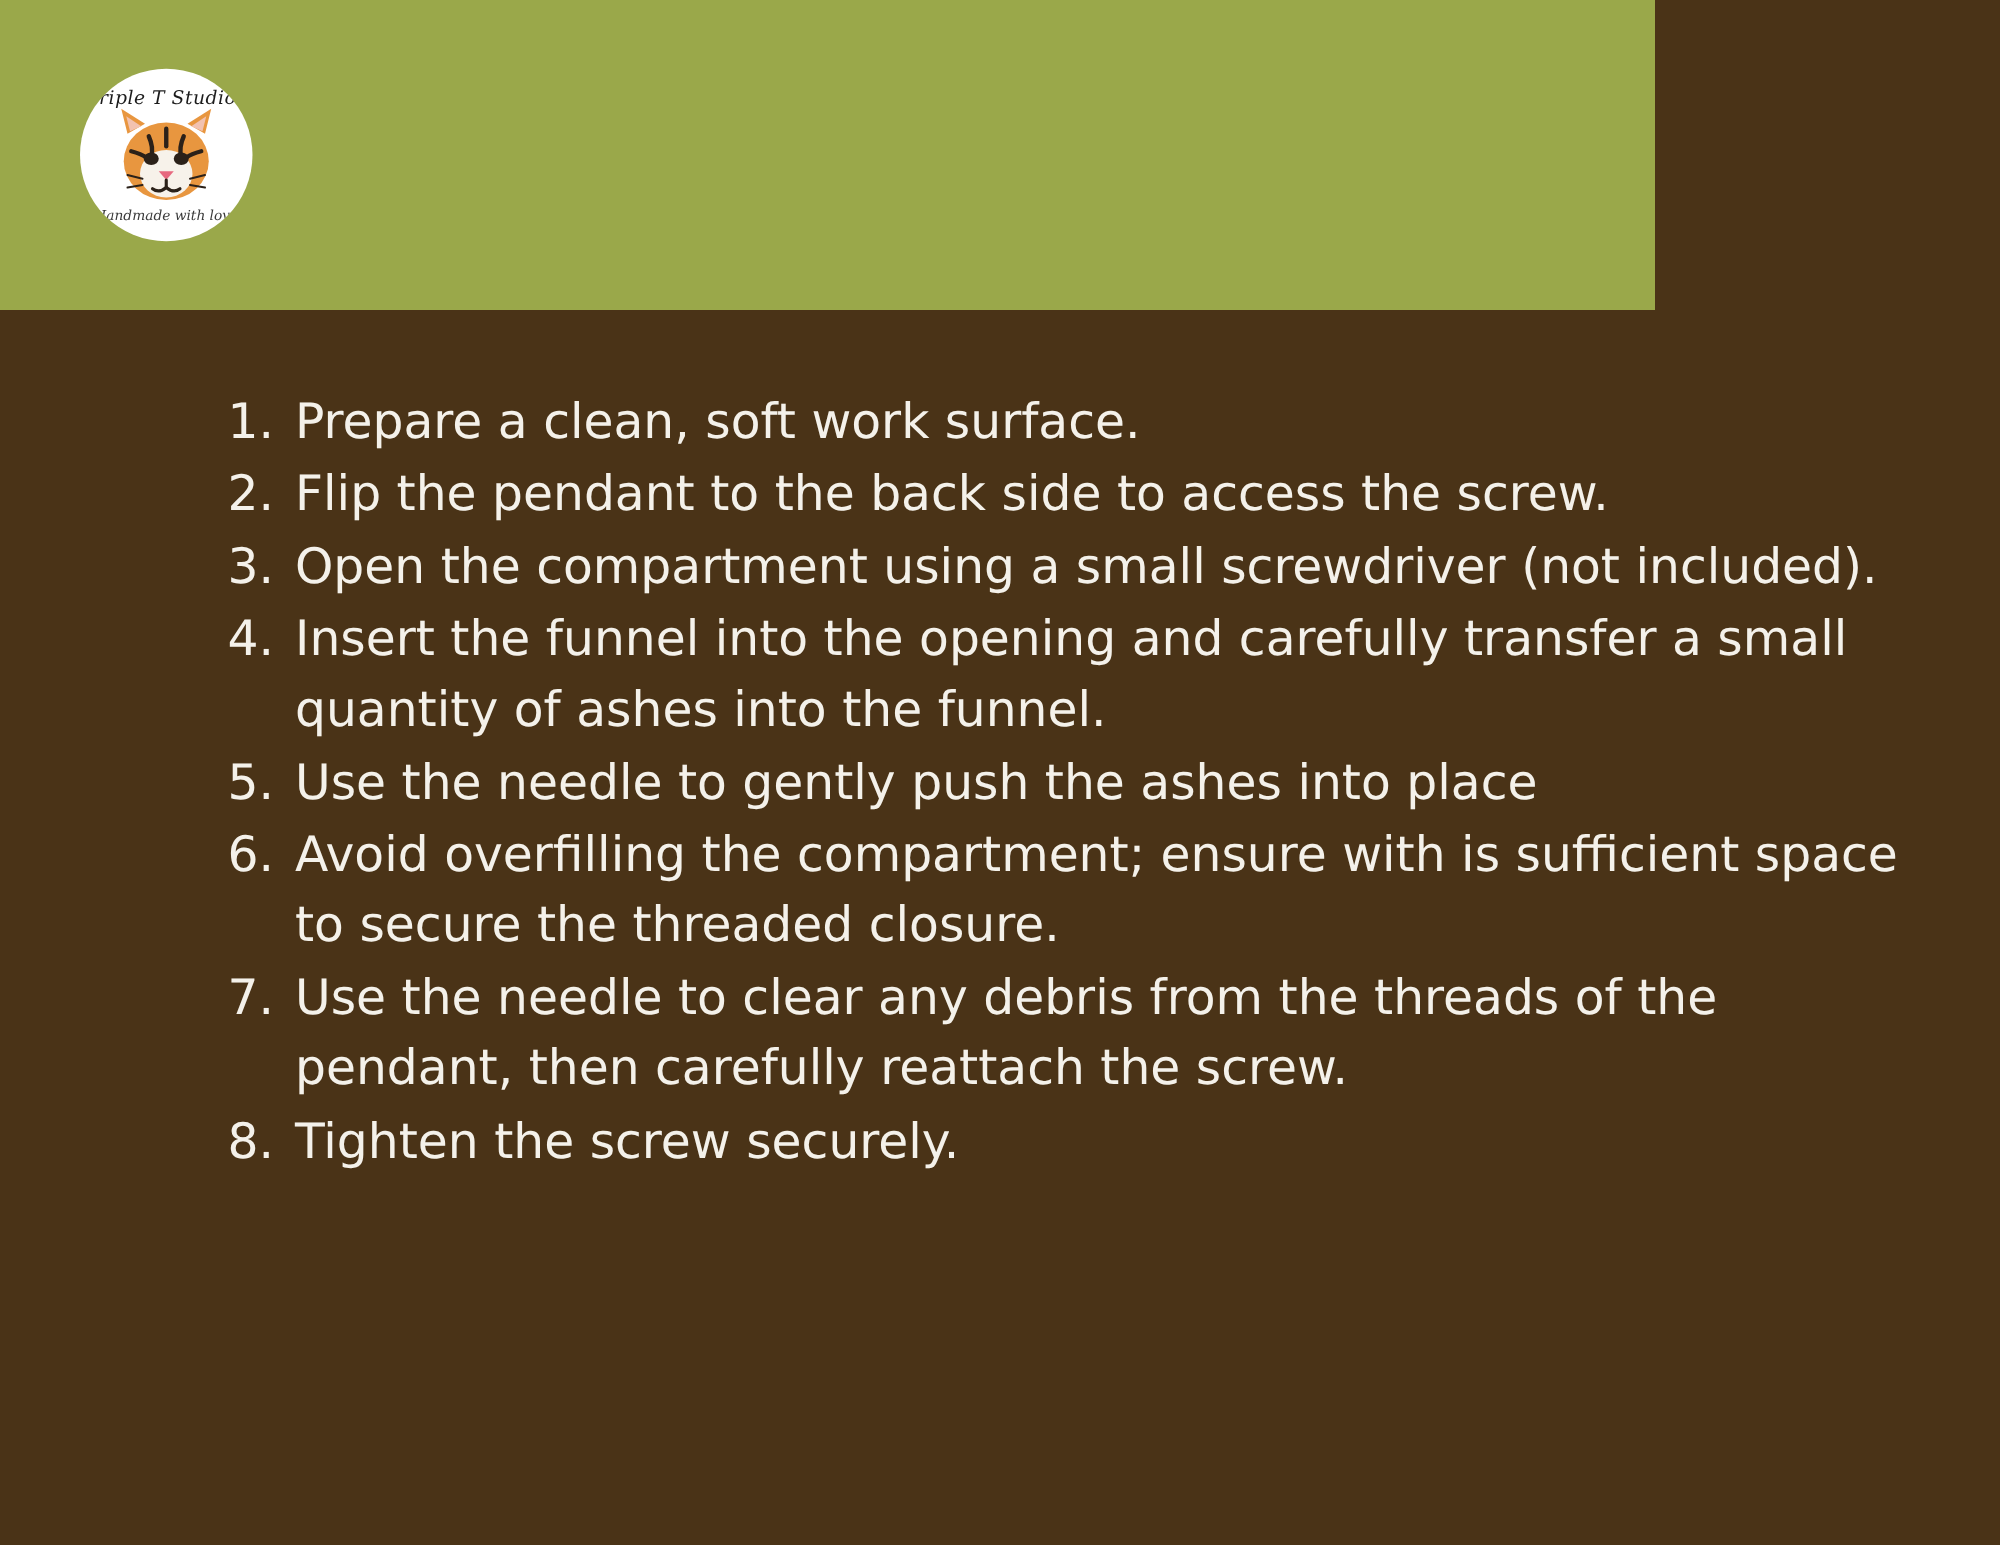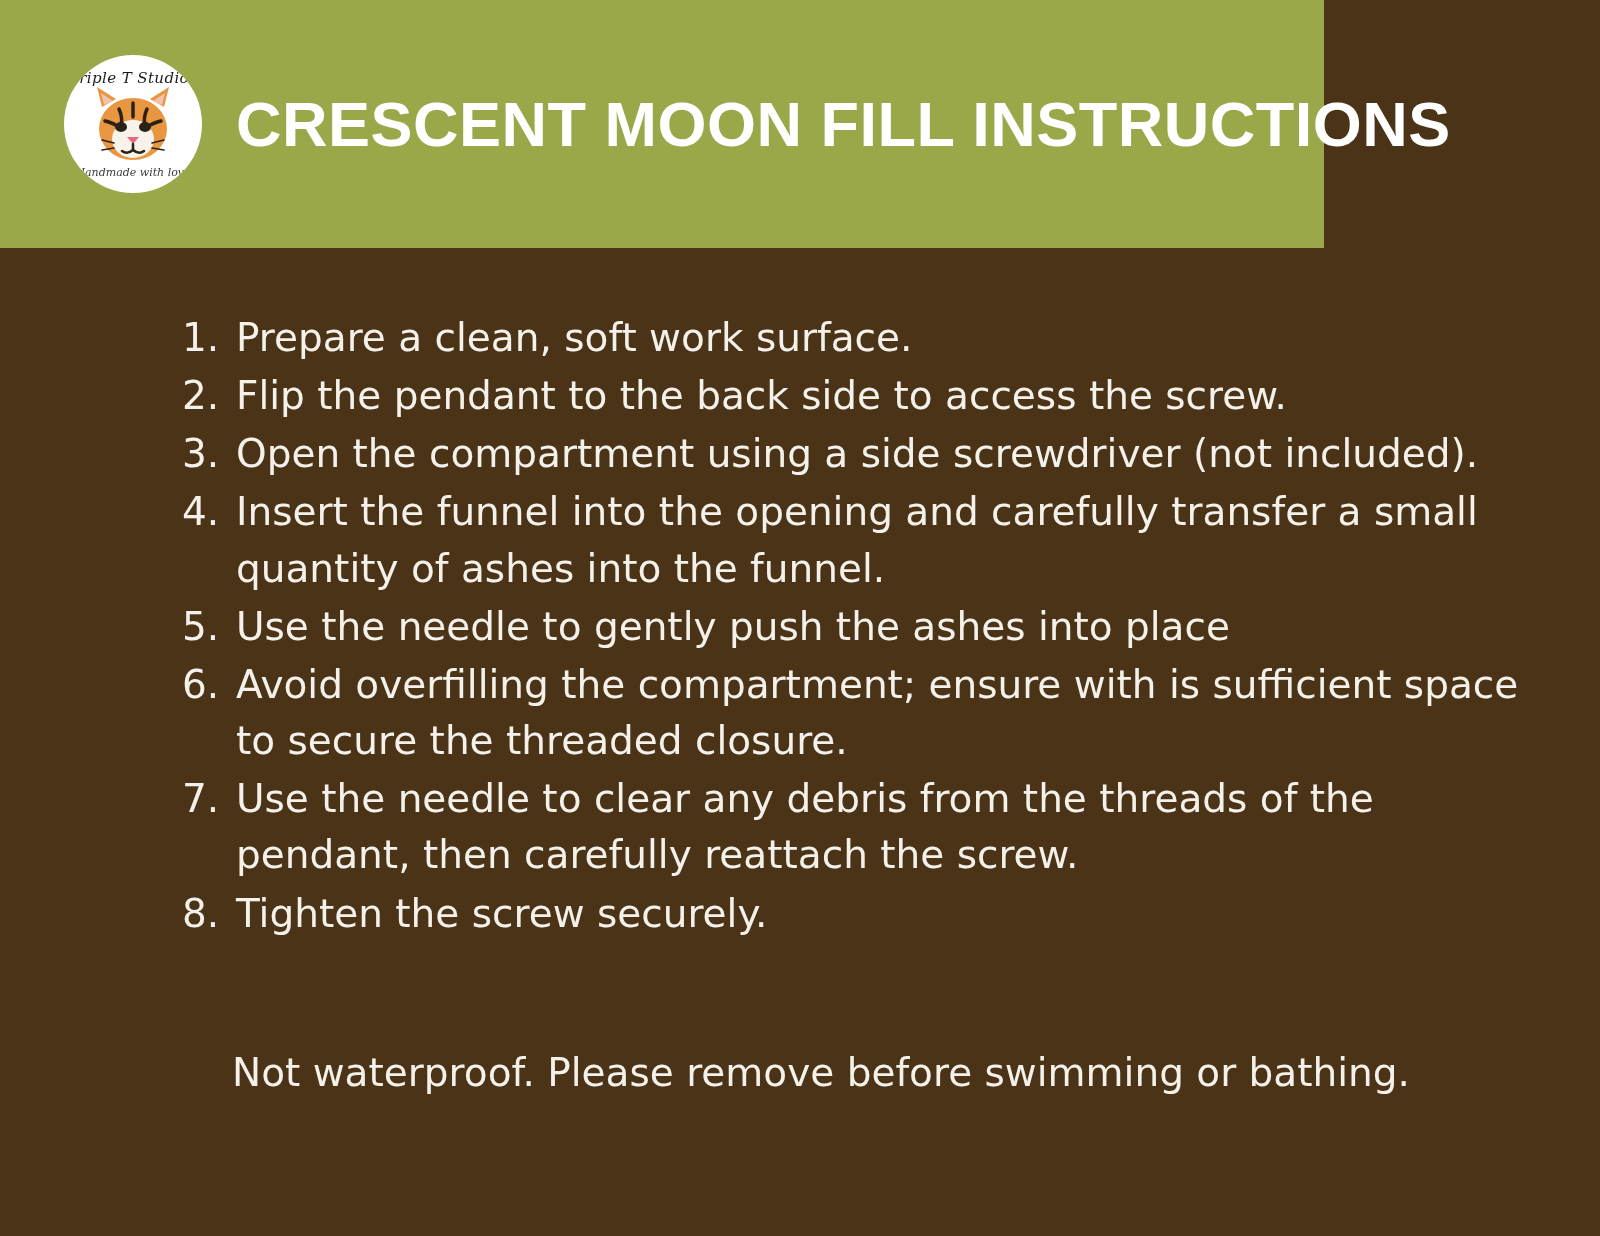--- a/index.html
+++ b/index.html
@@ -162,30 +162,28 @@
           <path d="M69 95 q-6 5 -11 1" stroke="#2b2119" stroke-width="2.5" fill="none" stroke-linecap="round"></path>
           <path d="M69 95 q6 5 11 1" stroke="#2b2119" stroke-width="2.5" fill="none" stroke-linecap="round"></path>
 
           <path d="M50 88 l-12 -3 M50 93 l-12 2" stroke="#2b2119" stroke-width="1.6" stroke-linecap="round"></path>
           <path d="M88 88 l12 -3 M88 93 l12 2" stroke="#2b2119" stroke-width="1.6" stroke-linecap="round"></path>
         </svg>
       </div>
       <div class="logo-text">Triple T Studios</div>
       <div class="logo-sub">Handmade with love</div>
     </div>
-    <div class="page-title">CRESCENT MOON FILL INSTRUCTIONS</div>
   </div>
 
   <div class="content">
     <ol class="steps">
       <li>Prepare a clean, soft work surface.</li>
       <li>Flip the pendant to the back side to access the screw.</li>
-      <li>Open the compartment using a side screwdriver (not included).</li>
+      <li>Open the compartment using a small screwdriver (not included).</li>
       <li>Insert the funnel into the opening and carefully transfer a small quantity of ashes into the funnel.</li>
       <li>Use the needle to gently push the ashes into place</li>
       <li>Avoid overfilling the compartment; ensure with is sufficient space to secure the threaded closure.</li>
       <li>Use the needle to clear any debris from the threads of the pendant, then carefully reattach the screw.</li>
       <li>Tighten the screw securely.</li>
     </ol>
-    <div class="note">Not waterproof. Please remove before swimming or bathing.</div>
   </div>
 
 </div>
 
 </body></html>

